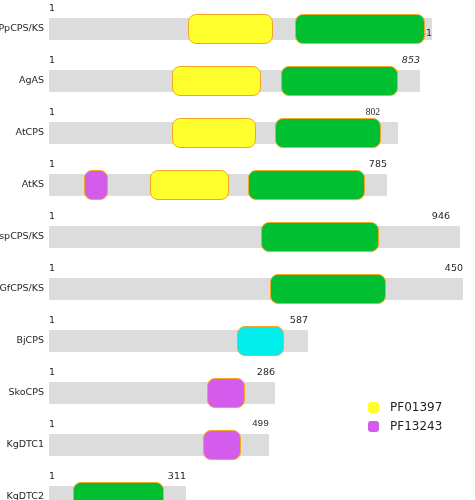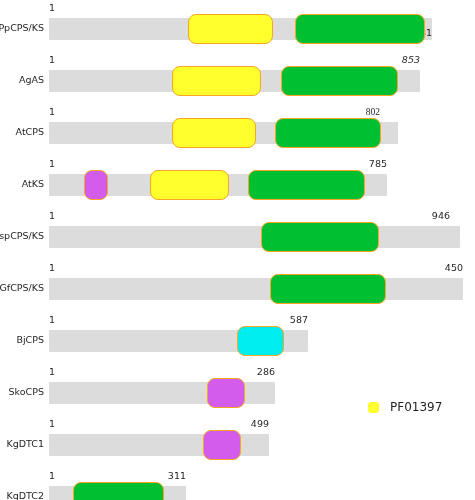--- a/index.html
+++ b/index.html
@@ -162,30 +162,34 @@
       <div class="protein-label">SkoCPS</div>
       <div class="seq-backbone" style="left: 49px; width: 226px; background: rgb(220, 220, 220);"></div>
       <div class="coord coord-start" style="left: 49px;">1</div>
       <div class="coord coord-end" style="left: 215px; width: 60px;">286</div>
       <div class="domain-box" title="PF13243" style="left: 207px; width: 38px; background: rgb(212, 92, 237); border-color: rgb(245, 166, 35);"></div>
     </div>
     <div class="protein-row" style="top: 416px;">
       <div class="protein-label">KgDTC1</div>
       <div class="seq-backbone" style="left: 49px; width: 220px; background: rgb(220, 220, 220);"></div>
       <div class="coord coord-start" style="left: 49px;">1</div>
-      <div class="coord coord-end" style="left: 209px; width: 60px;">499</div>
+      <div class="coord coord-end" style="left: 209px; width: 60px; font-family: Liberation Mono, monospace;">499</div>
       <div class="domain-box" title="PF13243" style="left: 203px; width: 38px; background: rgb(212, 92, 237); border-color: rgb(245, 166, 35);"></div>
     </div>
     <div class="protein-row" style="top: 468px;">
       <div class="protein-label">KgDTC2</div>
       <div class="seq-backbone" style="left: 49px; width: 137px; background: rgb(220, 220, 220);"></div>
       <div class="coord coord-start" style="left: 49px;">1</div>
       <div class="coord coord-end" style="left: 126px; width: 60px;">311</div>
       <div class="domain-box" title="PF03936" style="left: 73px; width: 91px; background: rgb(0, 192, 49); border-color: rgb(245, 166, 35);"></div>
     </div>
   </div>
 
 <div id="legend">
     <div class="legend-item">
       <span class="legend-swatch" style="background: rgb(255, 255, 46);"></span>
       <span class="legend-text">PF01397</span>
     </div>
+    <div class="legend-item">
+      <span class="legend-swatch" style="background: rgb(212, 92, 237);"></span>
+      <span class="legend-text">PF13243</span>
+    </div>
   </div>
 
 </body></html>

